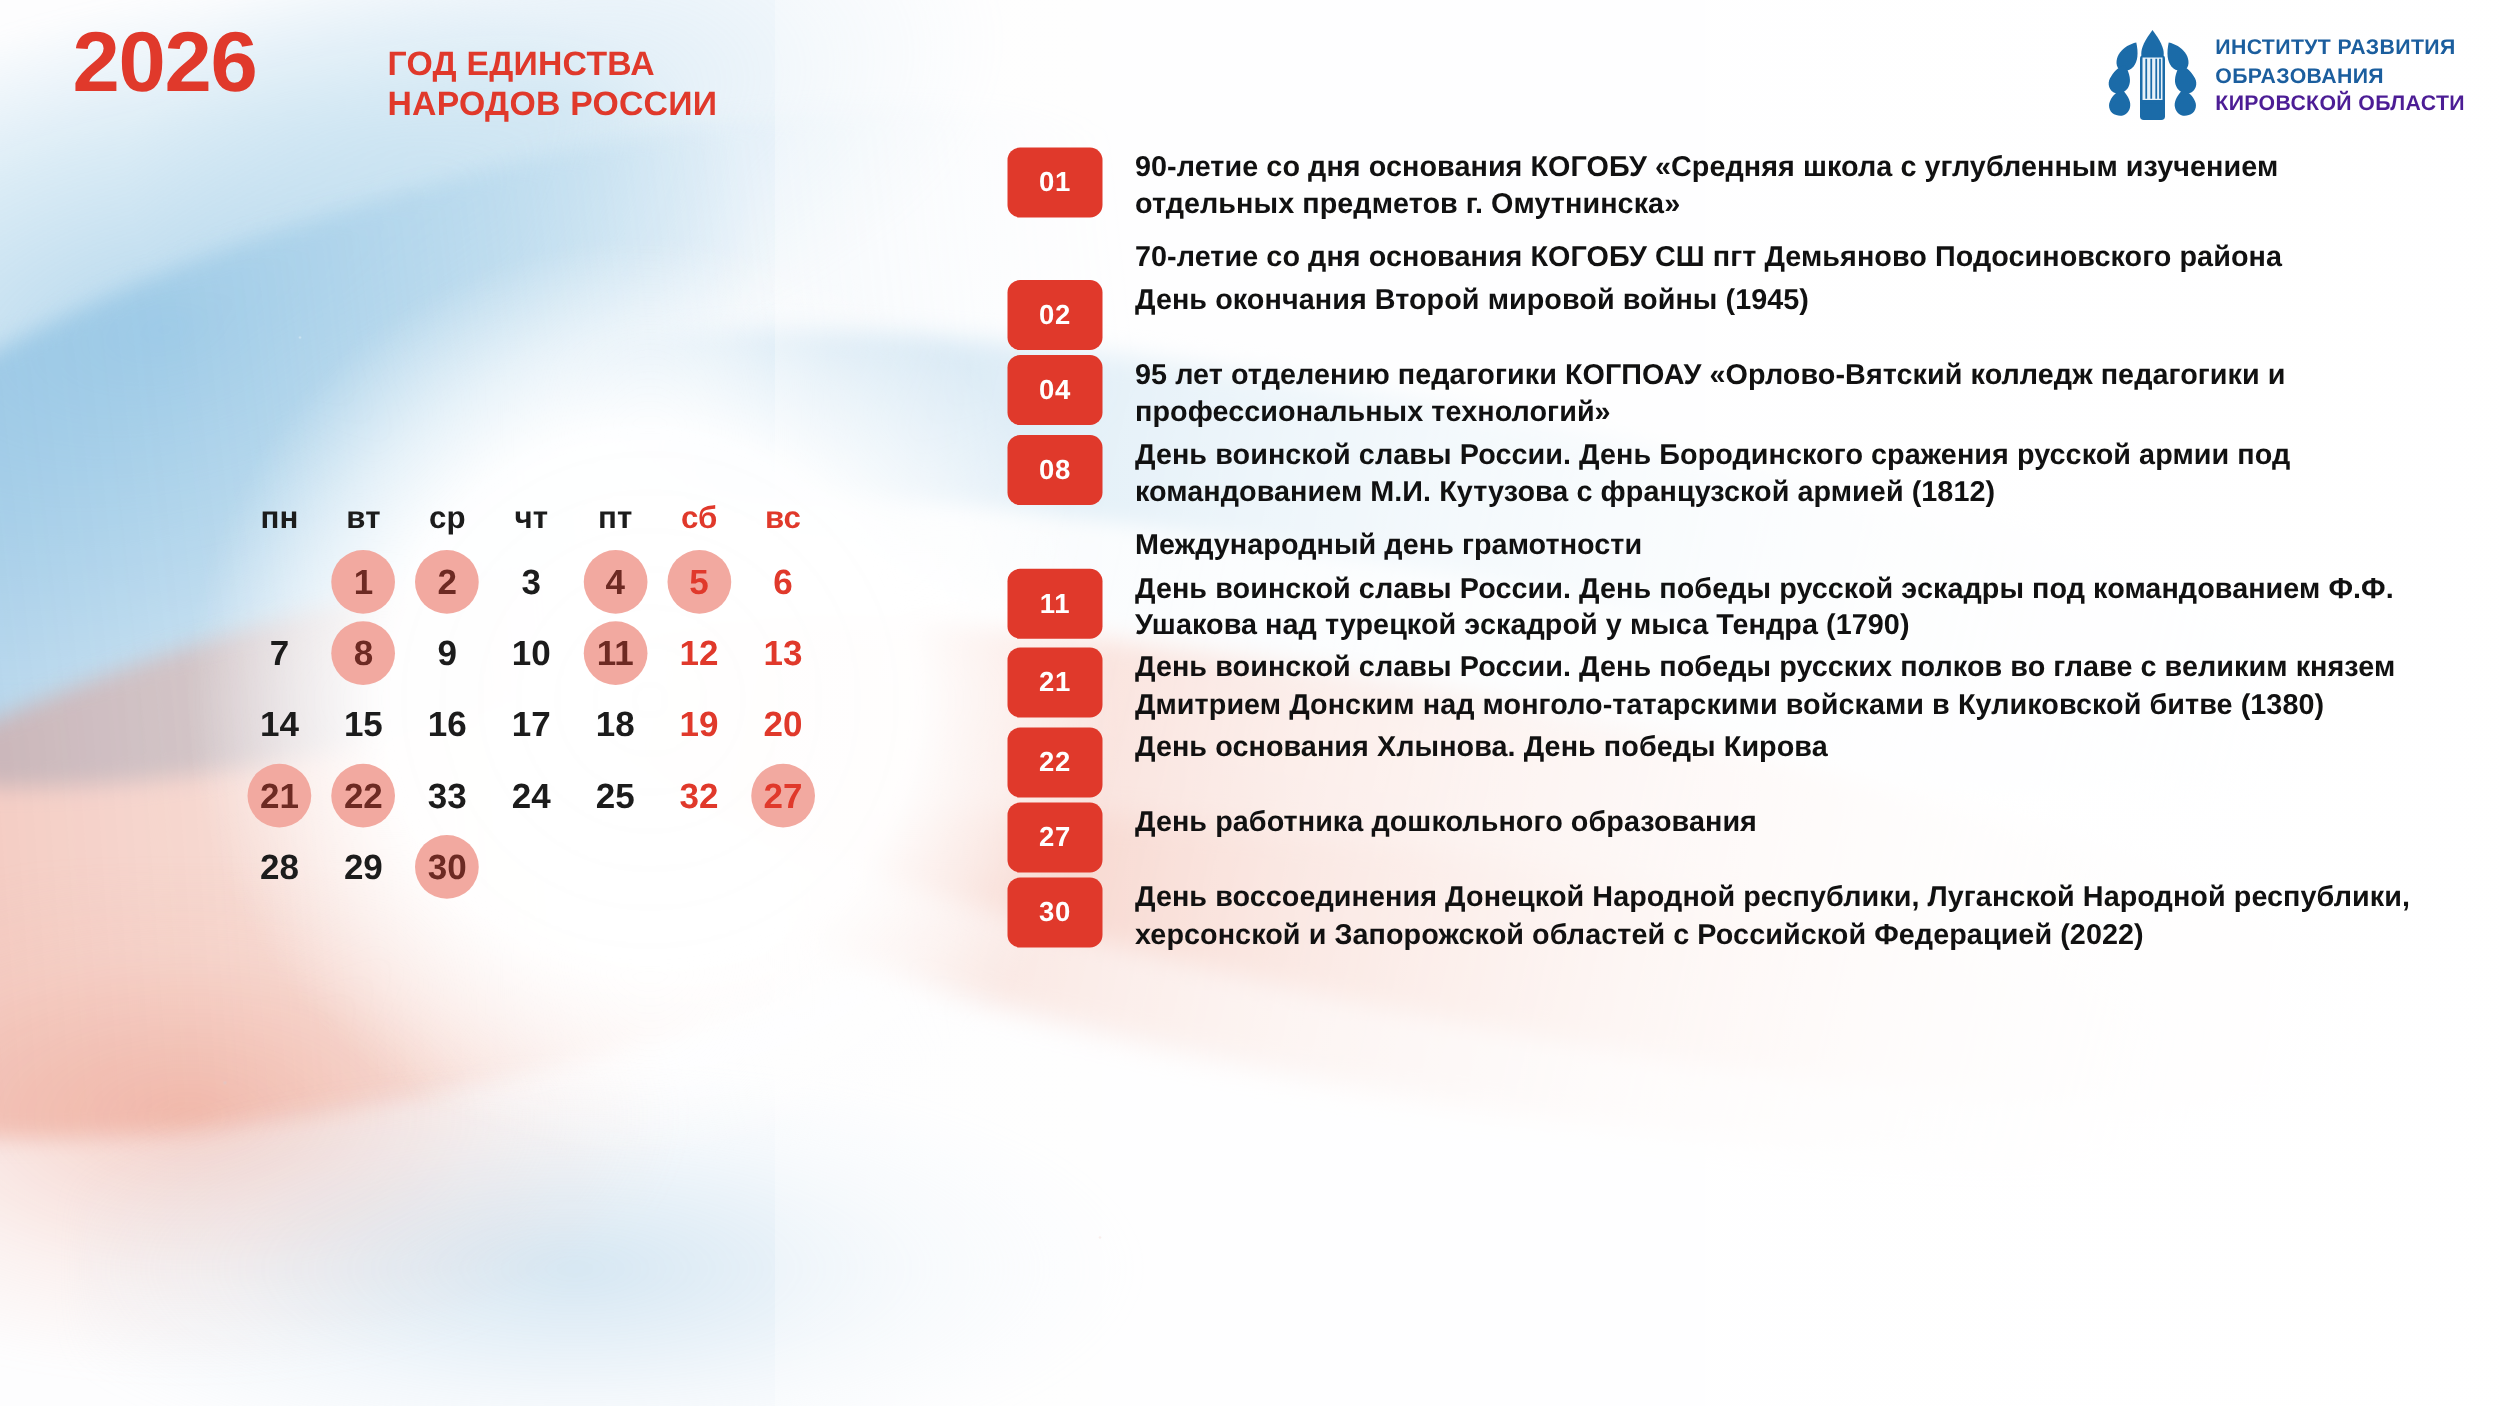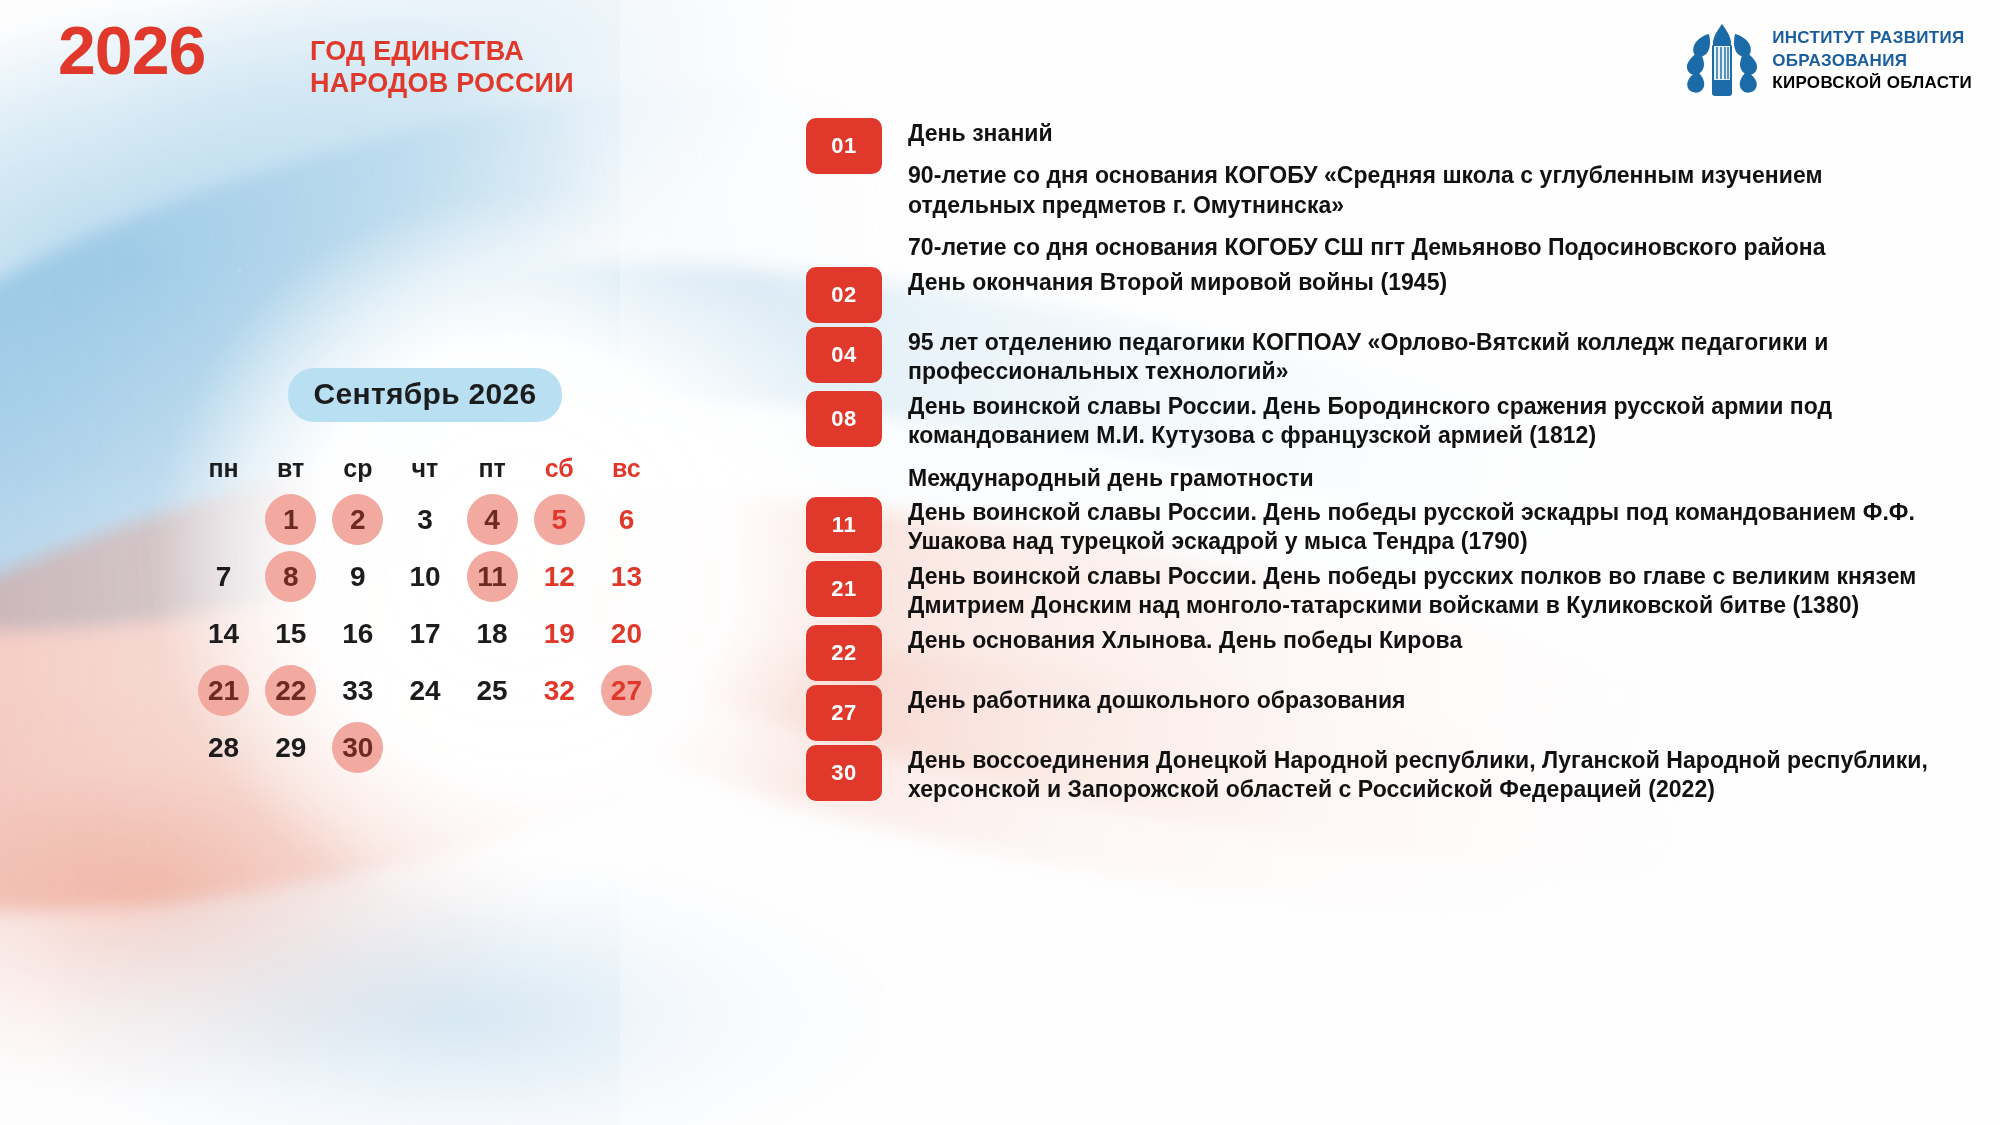--- a/index.html
+++ b/index.html
@@ -118,21 +118,21 @@
   }
   .header-sub div{white-space:nowrap;}
 
   
   .logo{position:absolute;right:28px;top:22px;display:flex;align-items:center;gap:4px;}
   .logo-mark{width:92px;height:78px;flex:none;}
   .logo-text{
     font-size:17px;font-weight:bold;color:#1b5e9e;
     line-height:1.34;letter-spacing:.3px;text-transform:uppercase;
   }
-  .logo-text .l3{color:#000000;}
+  .logo-text .l3{color:#4c1d95;}
 
   
   .calendar{position:absolute;left:190px;top:368px;width:470px;}
   .cal-title-wrap{display:flex;justify-content:center;}
   .cal-title{
     background:#b9e0f2;color:#1c1c1c;
     font-size:30px;font-weight:bold;
     padding:9px 26px 11px;border-radius:26px;
     letter-spacing:.3px;white-space:nowrap;
   }
@@ -231,23 +231,20 @@
       </svg>
       <div class="logo-text">
         <div>ИНСТИТУТ РАЗВИТИЯ</div>
         <div>ОБРАЗОВАНИЯ</div>
         <div class="l3">КИРОВСКОЙ ОБЛАСТИ</div>
       </div>
     </div>
   </div>
 
   <div class="calendar">
-    <div class="cal-title-wrap">
-      <div class="cal-title">Сентябрь 2026</div>
-    </div>
     <div class="cal-grid" id="cal-grid">
         <div class="dow">пн</div>
         <div class="dow">вт</div>
         <div class="dow">ср</div>
         <div class="dow">чт</div>
         <div class="dow">пт</div>
         <div class="dow weekend">сб</div>
         <div class="dow weekend">вс</div>
         <div class="cell empty"></div>
         <div class="cell">
@@ -340,21 +337,20 @@
         <div class="cell">
           <div class="daynum marked">30</div>
         </div>
       </div>
   </div>
 
   <div class="events" id="events-list">
       <div class="event">
         <div class="badge">01</div>
         <div class="ev-body">
-          <div class="ev-line">День знаний</div>
           <div class="ev-line">90-летие со дня основания КОГОБУ «Средняя школа с углубленным изучением отдельных предметов г. Омутнинска»</div>
           <div class="ev-line">70-летие со дня основания КОГОБУ СШ пгт Демьяново Подосиновского района</div>
         </div>
       </div>
       <div class="event">
         <div class="badge">02</div>
         <div class="ev-body">
           <div class="ev-line">День окончания Второй мировой войны (1945)</div>
         </div>
       </div>

